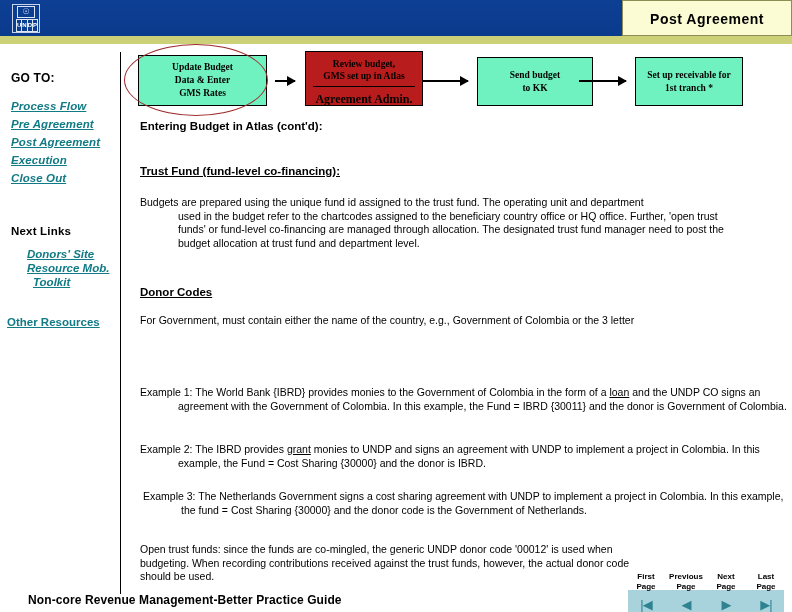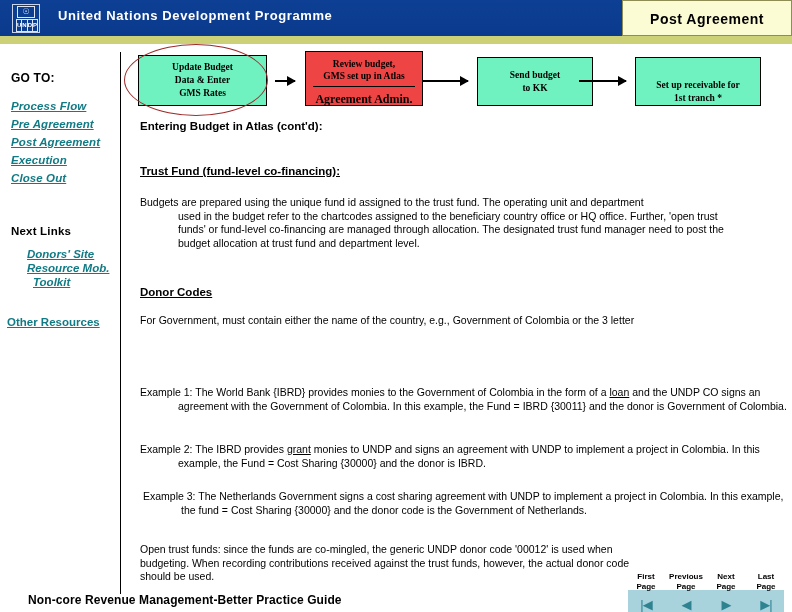--- a/index.html
+++ b/index.html
@@ -182,21 +182,21 @@
     font-family: "Liberation Serif", serif;
     font-size: 9.5px;
     font-weight: bold;
     color: #000000;
     display: flex;
     flex-direction: column;
     justify-content: center;
     align-items: center;
   }
   .flow-box.teal { background: #6ff2c0; }
-  .flow-box.orange { background: #ef4444; }
+  .flow-box.orange { background: #b91c1c; }
 
   #flow-box-1 { left: 138px; top: 55px; width: 129px; height: 51px; }
   #flow-box-1 .line { line-height: 13px; }
 
   #flow-box-2 { left: 305px; top: 51px; width: 118px; height: 55px; padding: 0; }
   #flow-box-2-top {
     width: 100%;
     padding-top: 5px;
     padding-bottom: 4px;
     line-height: 12px;
@@ -210,21 +210,21 @@
   #flow-box-2-bottom {
     width: 100%;
     padding-top: 7px;
     font-size: 12px;
     line-height: 11px;
   }
 
   #flow-box-3 { left: 477px; top: 57px; width: 116px; height: 49px; }
   #flow-box-3 .line { line-height: 13px; }
 
-  #flow-box-4 { left: 635px; top: 57px; width: 126px; height: 49px; justify-content: flex-end; }
+  #flow-box-4 { left: 635px; top: 57px; width: 108px; height: 49px; }
   #flow-box-4 .line { line-height: 13px; }
 
   .flow-arrow {
     position: absolute;
     height: 2px;
     background: #000000;
   }
   .flow-arrow::after {
     content: "";
     position: absolute;
@@ -358,21 +358,20 @@
   <div id="header-bar-inner"></div>
   <div id="undp-logo">
     <div id="undp-emblem">☉</div>
     <div id="undp-letters">
       <span>U</span>
       <span>N</span>
       <span>D</span>
       <span>P</span>
     </div>
   </div>
-  <div id="header-title">United Nations Development Programme</div>
 </div>
 <div id="header-olive"></div>
 
 <div id="post-agreement-panel">
   <div id="post-agreement-label">Post Agreement</div>
 </div>
 
 <div id="goto-label">GO TO:</div>
 
 <a class="nav-link" id="link-process-flow">Process Flow</a>

